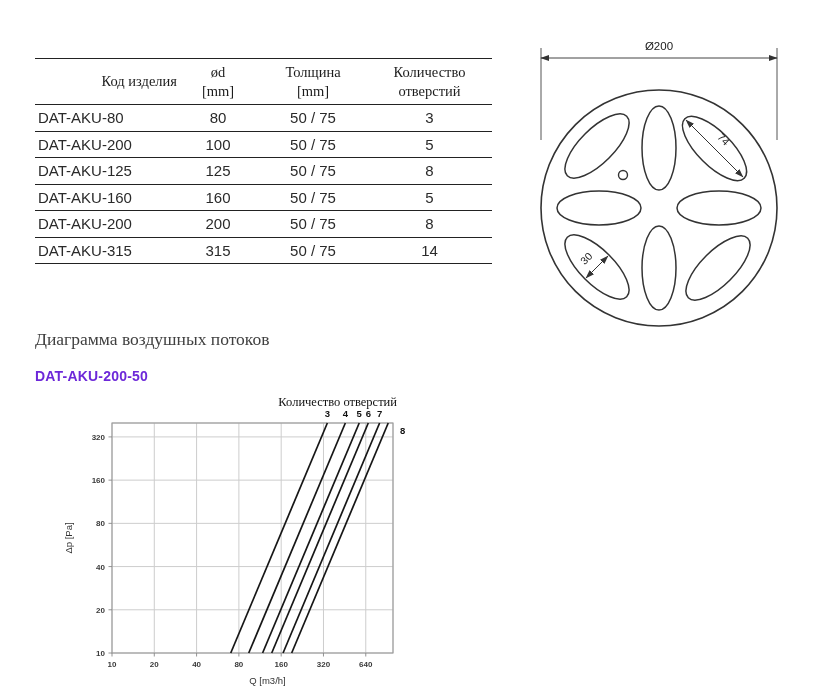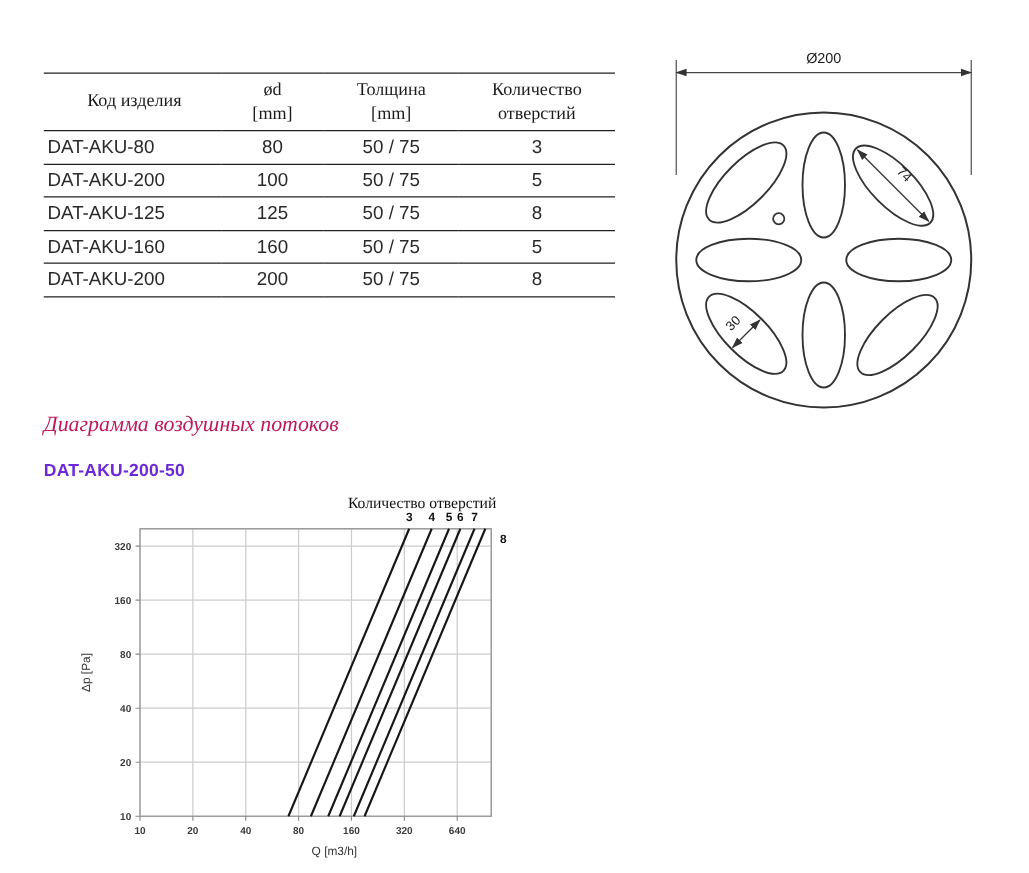--- a/index.html
+++ b/index.html
@@ -23,21 +23,21 @@
     font-size: 14.5px;
     color: #1c1c1c;
     text-align: center;
     vertical-align: middle;
     height: 46px;
     border-top: 1.4px solid #222;
     border-bottom: 1.4px solid #222;
     padding: 2px 0;
     line-height: 1.25;
   }
-  table.spec-table thead th:first-child { text-align: center; padding-left: 3px; }
+  table.spec-table thead th:first-child { text-align: right; padding-left: 3px; }
   table.spec-table thead th span { display: block; }
   table.spec-table thead th span.it { }
   table.spec-table td {
     font-size: 15px;
     color: #2a2a2a;
     text-align: center;
     height: 26.5px;
     border-bottom: 1.2px solid #222;
     padding: 0;
   }
@@ -48,21 +48,21 @@
   .col-n    { width: 125px; }
 
   
   .drawing { position: absolute; left: 515px; top: 0; width: 308px; height: 335px; }
   .drawing svg { display: block; }
 
   
   .section-title {
     position: absolute; left: 35px; top: 329px;
     font-family: "Liberation Serif", serif;
-    font-size: 17.5px; font-weight: normal; color: #be185d; margin: 0; font-style: italic;
+    font-size: 17.5px; font-weight: normal; color: #404040; margin: 0;
   }
   .variant-title {
     position: absolute; left: 35px; top: 368px;
     font-size: 14px; font-weight: 700; color: #6d28d9; margin: 0;
     letter-spacing: 0.2px;
   }
 
   
   .chart { position: absolute; left: 58px; top: 390px; width: 372px; height: 302px; }
   .chart svg { display: block; }
@@ -128,20 +128,26 @@
             <td>DAT-AKU-160</td>
             <td>160</td>
             <td>50 / 75</td>
             <td>5</td>
           </tr>
           <tr>
             <td>DAT-AKU-200</td>
             <td>200</td>
             <td>50 / 75</td>
             <td>8</td>
+          </tr>
+          <tr>
+            <td>DAT-AKU-315</td>
+            <td>315</td>
+            <td>50 / 75</td>
+            <td>14</td>
           </tr>
         </tbody>
     </table>
   </div>
 
   <div class="drawing">
     <svg width="308" height="335" viewBox="0 0 308 335">
       <defs>
         <marker id="dimArrow" viewBox="0 0 10 10" refX="9.2" refY="5" markerWidth="9" markerHeight="9" orient="auto-start-reverse">
           <path d="M0,1.6 L10,5 L0,8.4 z" fill="#333"></path>

